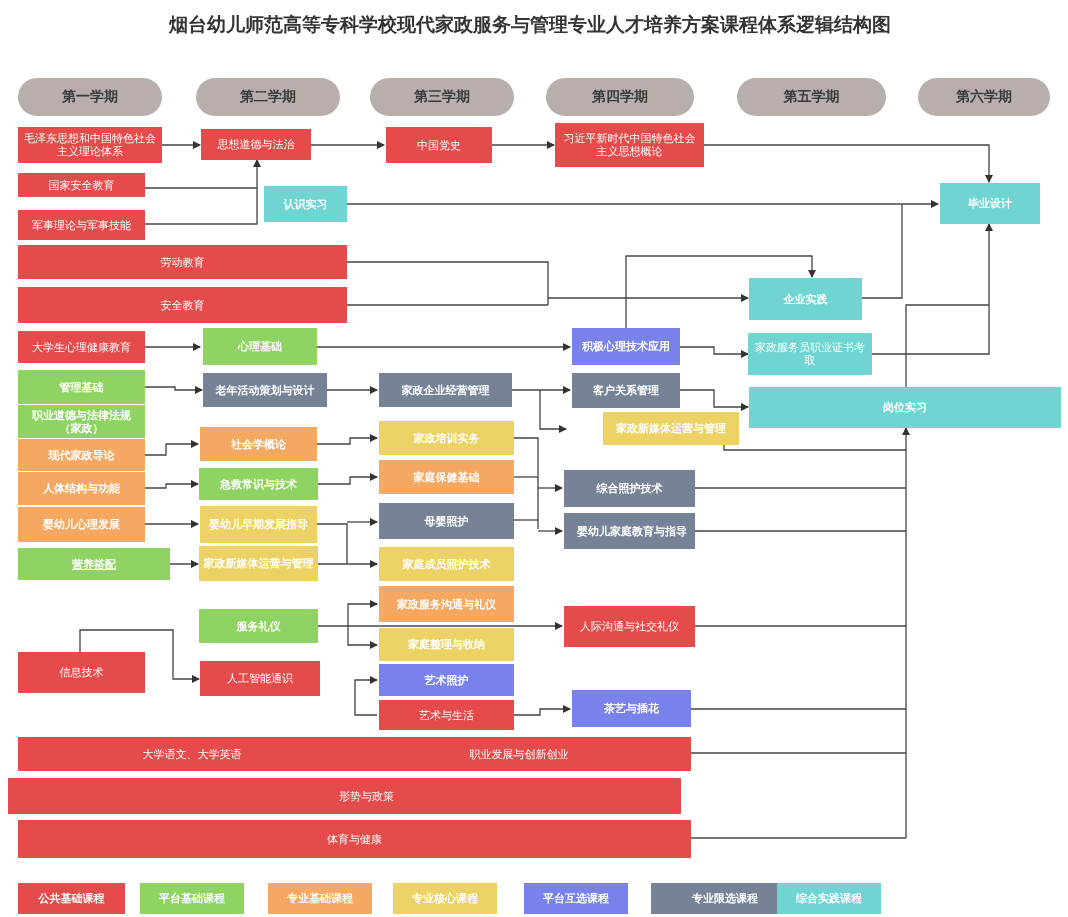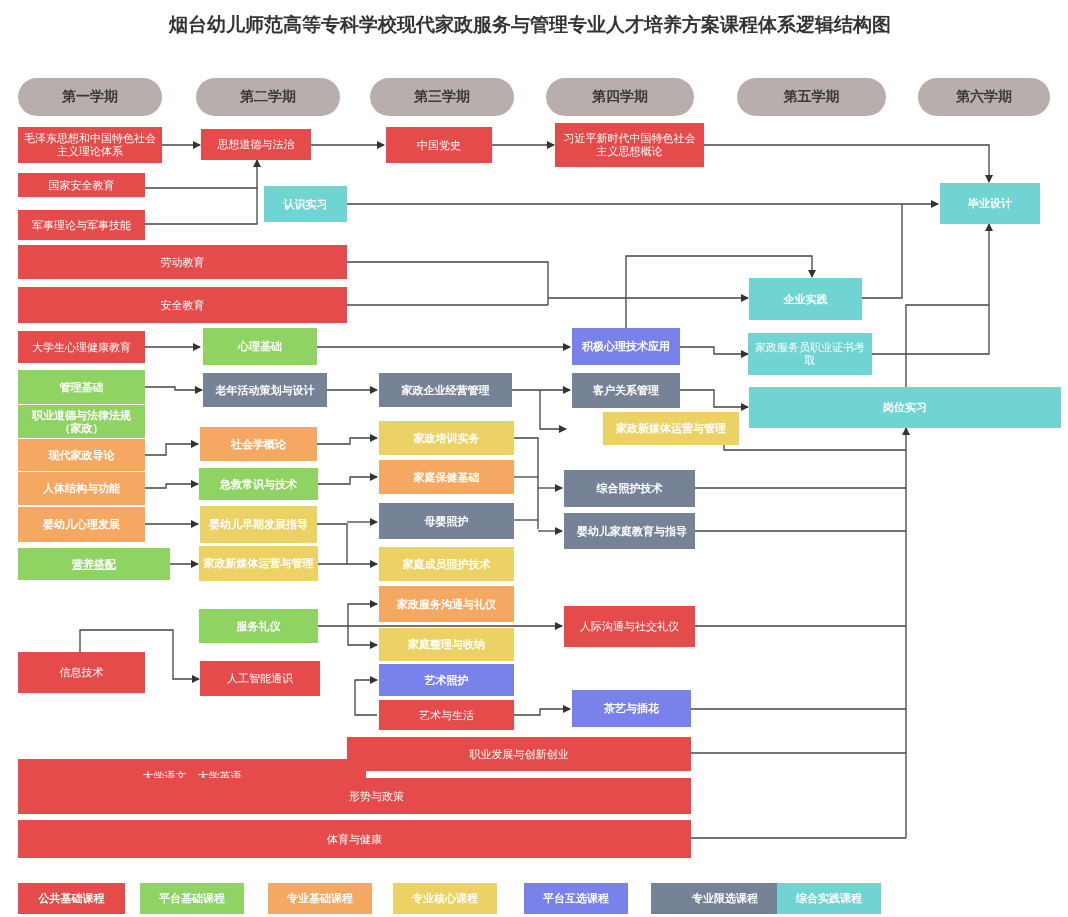--- a/index.html
+++ b/index.html
@@ -159,23 +159,23 @@
 <div class="box c-green b" style="left:199px;top:609px;width:119px;height:34px;">服务礼仪</div>
 <div class="box c-red" style="left:564px;top:606px;width:131px;height:41px;">人际沟通与社交礼仪</div>
 <div class="box c-yellow b" style="left:379px;top:628px;width:135px;height:33px;">家庭整理与收纳</div>
 
 <div class="box c-red" style="left:18px;top:652px;width:127px;height:41px;">信息技术</div>
 <div class="box c-red" style="left:200px;top:661px;width:120px;height:35px;">人工智能通识</div>
 <div class="box c-blue b" style="left:379px;top:664px;width:135px;height:32px;">艺术照护</div>
 <div class="box c-red" style="left:379px;top:700px;width:135px;height:30px;">艺术与生活</div>
 <div class="box c-blue b" style="left:572px;top:690px;width:119px;height:37px;">茶艺与插花</div>
 
-<div class="box c-red" style="left:18px;top:759px;width:348px;height:34px;text-align:right;">大学语文、大学英语</div>
+<div class="box c-red" style="left:18px;top:737px;width:348px;height:34px;text-align:right;">大学语文、大学英语</div>
 <div class="box c-red" style="left:347px;top:737px;width:344px;height:34px;">职业发展与创新创业</div>
-<div class="box c-red" style="left:18px;top:778px;width:673px;height:36px;padding-left:48px;">形势与政策</div>
+<div class="box c-red" style="left:8px;top:778px;width:673px;height:36px;padding-left:48px;">形势与政策</div>
 <div class="box c-red" style="left:18px;top:820px;width:673px;height:38px;">体育与健康</div>
 
 <div class="legend c-red" style="left:18px;width:107px;">公共基础课程</div>
 <div class="legend c-green" style="left:140px;width:104px;">平台基础课程</div>
 <div class="legend c-orange" style="left:268px;width:104px;">专业基础课程</div>
 <div class="legend c-yellow" style="left:393px;width:104px;">专业核心课程</div>
 <div class="legend c-blue" style="left:524px;width:104px;">平台互选课程</div>
 <div class="legend c-slate" style="left:651px;width:104px;padding-left:22px;">专业限选课程</div>
 <div class="legend c-teal" style="left:777px;width:104px;">综合实践课程</div>
 

